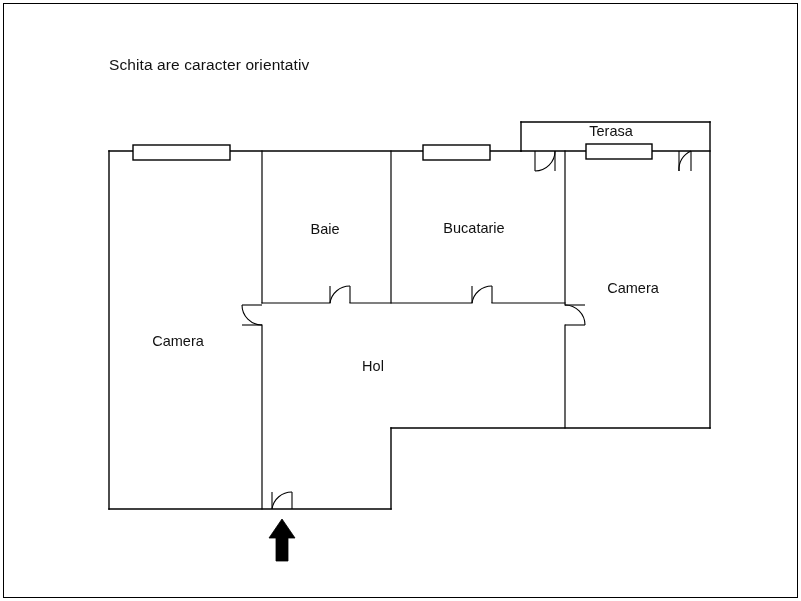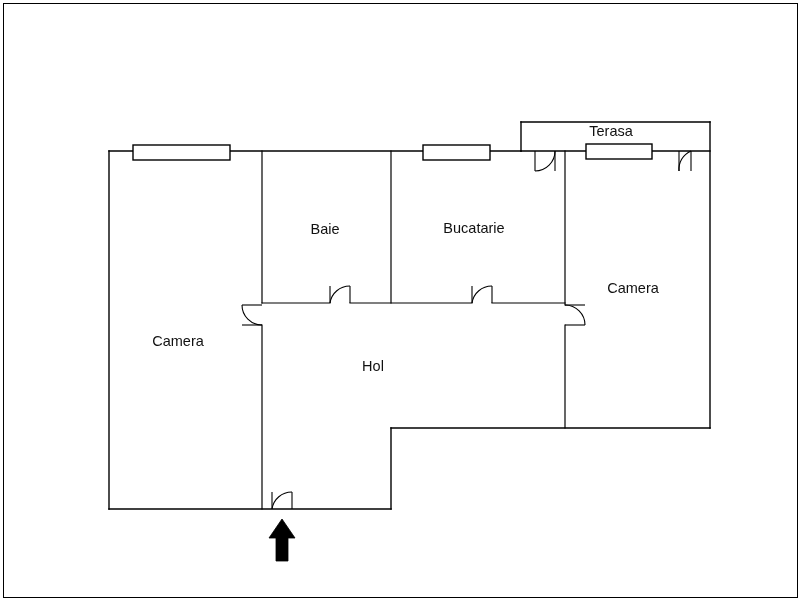--- a/index.html
+++ b/index.html
@@ -49,20 +49,21 @@
     dominant-baseline: middle;
   }
 </style>
 </head>
 <body>
 
 <div id="page">
 
   <div id="page-border"></div>
 
+  <div id="plan-title">Schita are caracter orientativ</div>
 
   <svg id="floorplan-svg" width="801" height="601">
 
     <g fill="none" stroke="#000000" stroke-width="1.4" stroke-linecap="square">
 
       <line x1="109" y1="151" x2="109" y2="509"></line>
 
       <line x1="109" y1="509" x2="391" y2="509"></line>
 
       <line x1="391" y1="509" x2="391" y2="428"></line>

